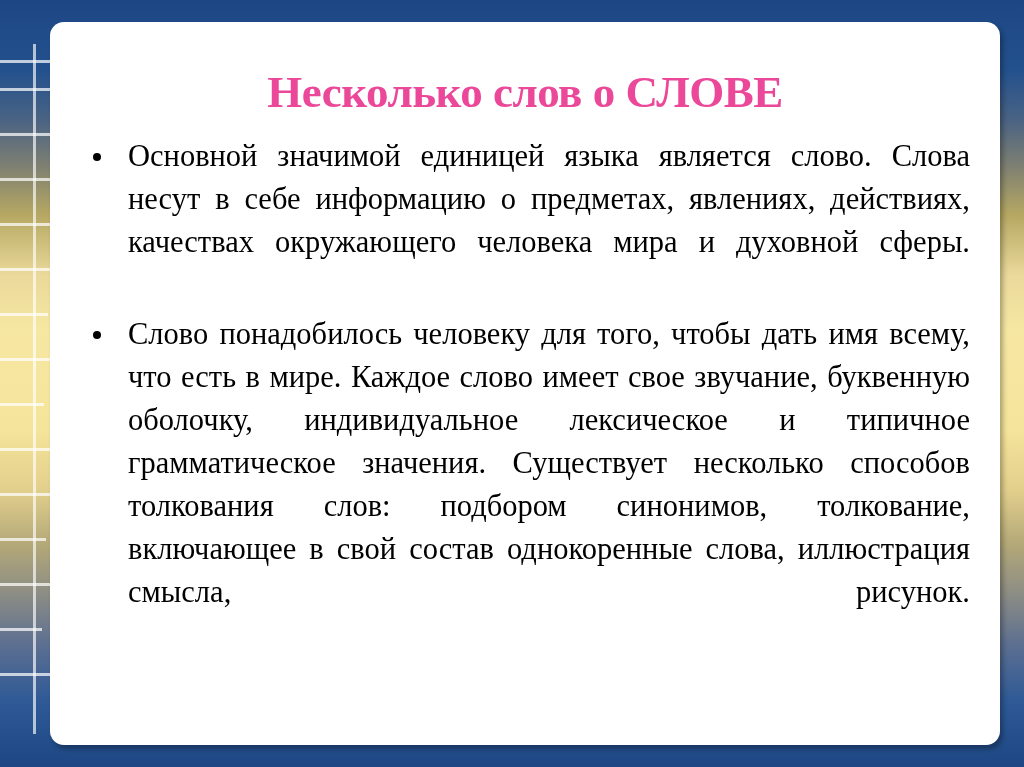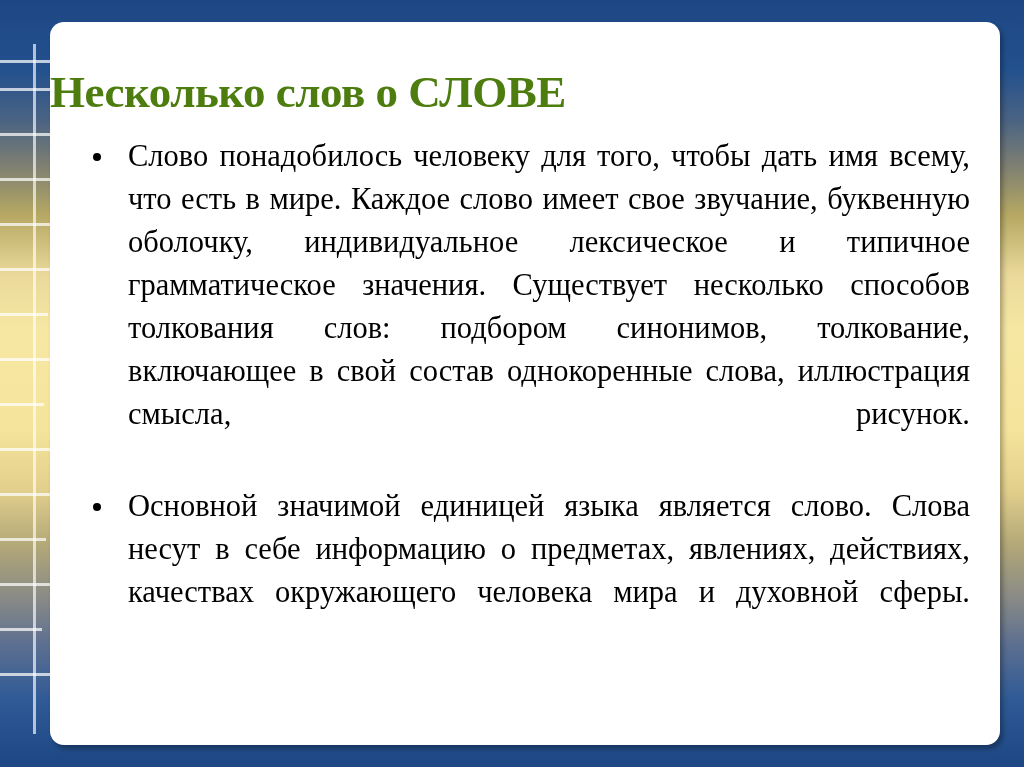--- a/index.html
+++ b/index.html
@@ -66,22 +66,22 @@
     background: #ffffff;
     border-radius: 14px;
     box-shadow: 3px 4px 5px rgba(0,0,0,0.30);
   }
 
   #title {
     position: absolute;
     left: 0;
     top: 45px;
     width: 100%;
-    text-align: left;
-    color: #4d7c0f;
+    text-align: center;
+    color: #ec4899;
     font-family: "Liberation Serif", "DejaVu Serif", serif;
     font-weight: bold;
     font-size: 45px;
     line-height: 50px;
     letter-spacing: -0.5px;
     white-space: nowrap;
   }
 
   #body-list {
     position: absolute;
@@ -146,22 +146,22 @@
     <div class="hline" style="top:673px; width:56px;"></div>
   </div>
 
   <div id="card">
 
     <div id="title">Несколько слов о СЛОВЕ</div>
 
     <ul id="body-list">
       <li class="bullet-item">
         <span class="bullet-dot"></span>
-        <span>Слово понадобилось человеку для того, чтобы дать имя всему, что есть в мире. Каждое слово имеет свое звучание, буквенную оболочку, индивидуальное лексическое и типичное грамматическое значения. Существует несколько способов толкования слов: подбором синонимов, толкование, включающее в свой состав однокоренные слова, иллюстрация смысла, рисунок.</span>
+        <span>Основной значимой единицей языка является слово. Слова несут в себе информацию о предметах, явлениях, действиях, качествах окружающего человека мира и духовной сферы.</span>
       </li>
       <li class="bullet-item">
         <span class="bullet-dot"></span>
-        <span>Основной значимой единицей языка является слово. Слова несут в себе информацию о предметах, явлениях, действиях, качествах окружающего человека мира и духовной сферы.</span>
+        <span>Слово понадобилось человеку для того, чтобы дать имя всему, что есть в мире. Каждое слово имеет свое звучание, буквенную оболочку, индивидуальное лексическое и типичное грамматическое значения. Существует несколько способов толкования слов: подбором синонимов, толкование, включающее в свой состав однокоренные слова, иллюстрация смысла, рисунок.</span>
       </li>
     </ul>
 
   </div>
 </div>
 
 </body></html>

